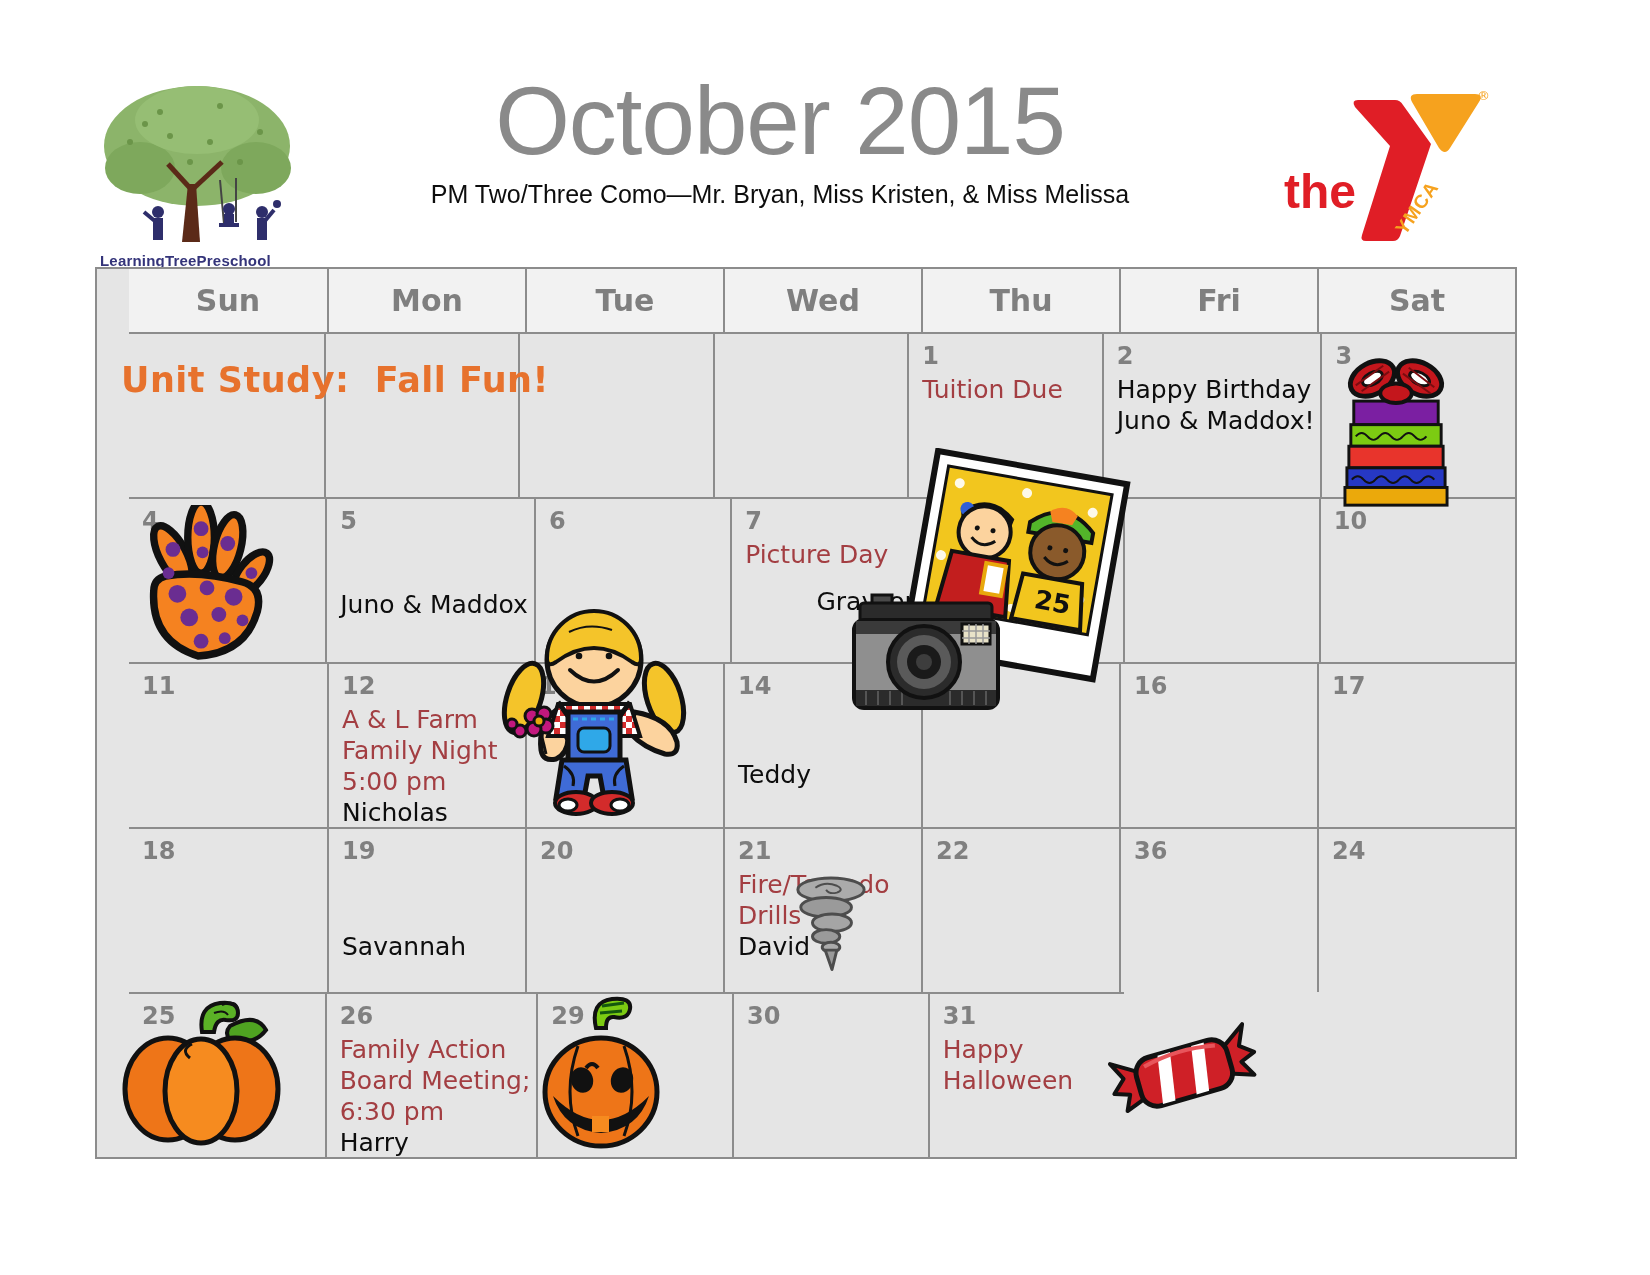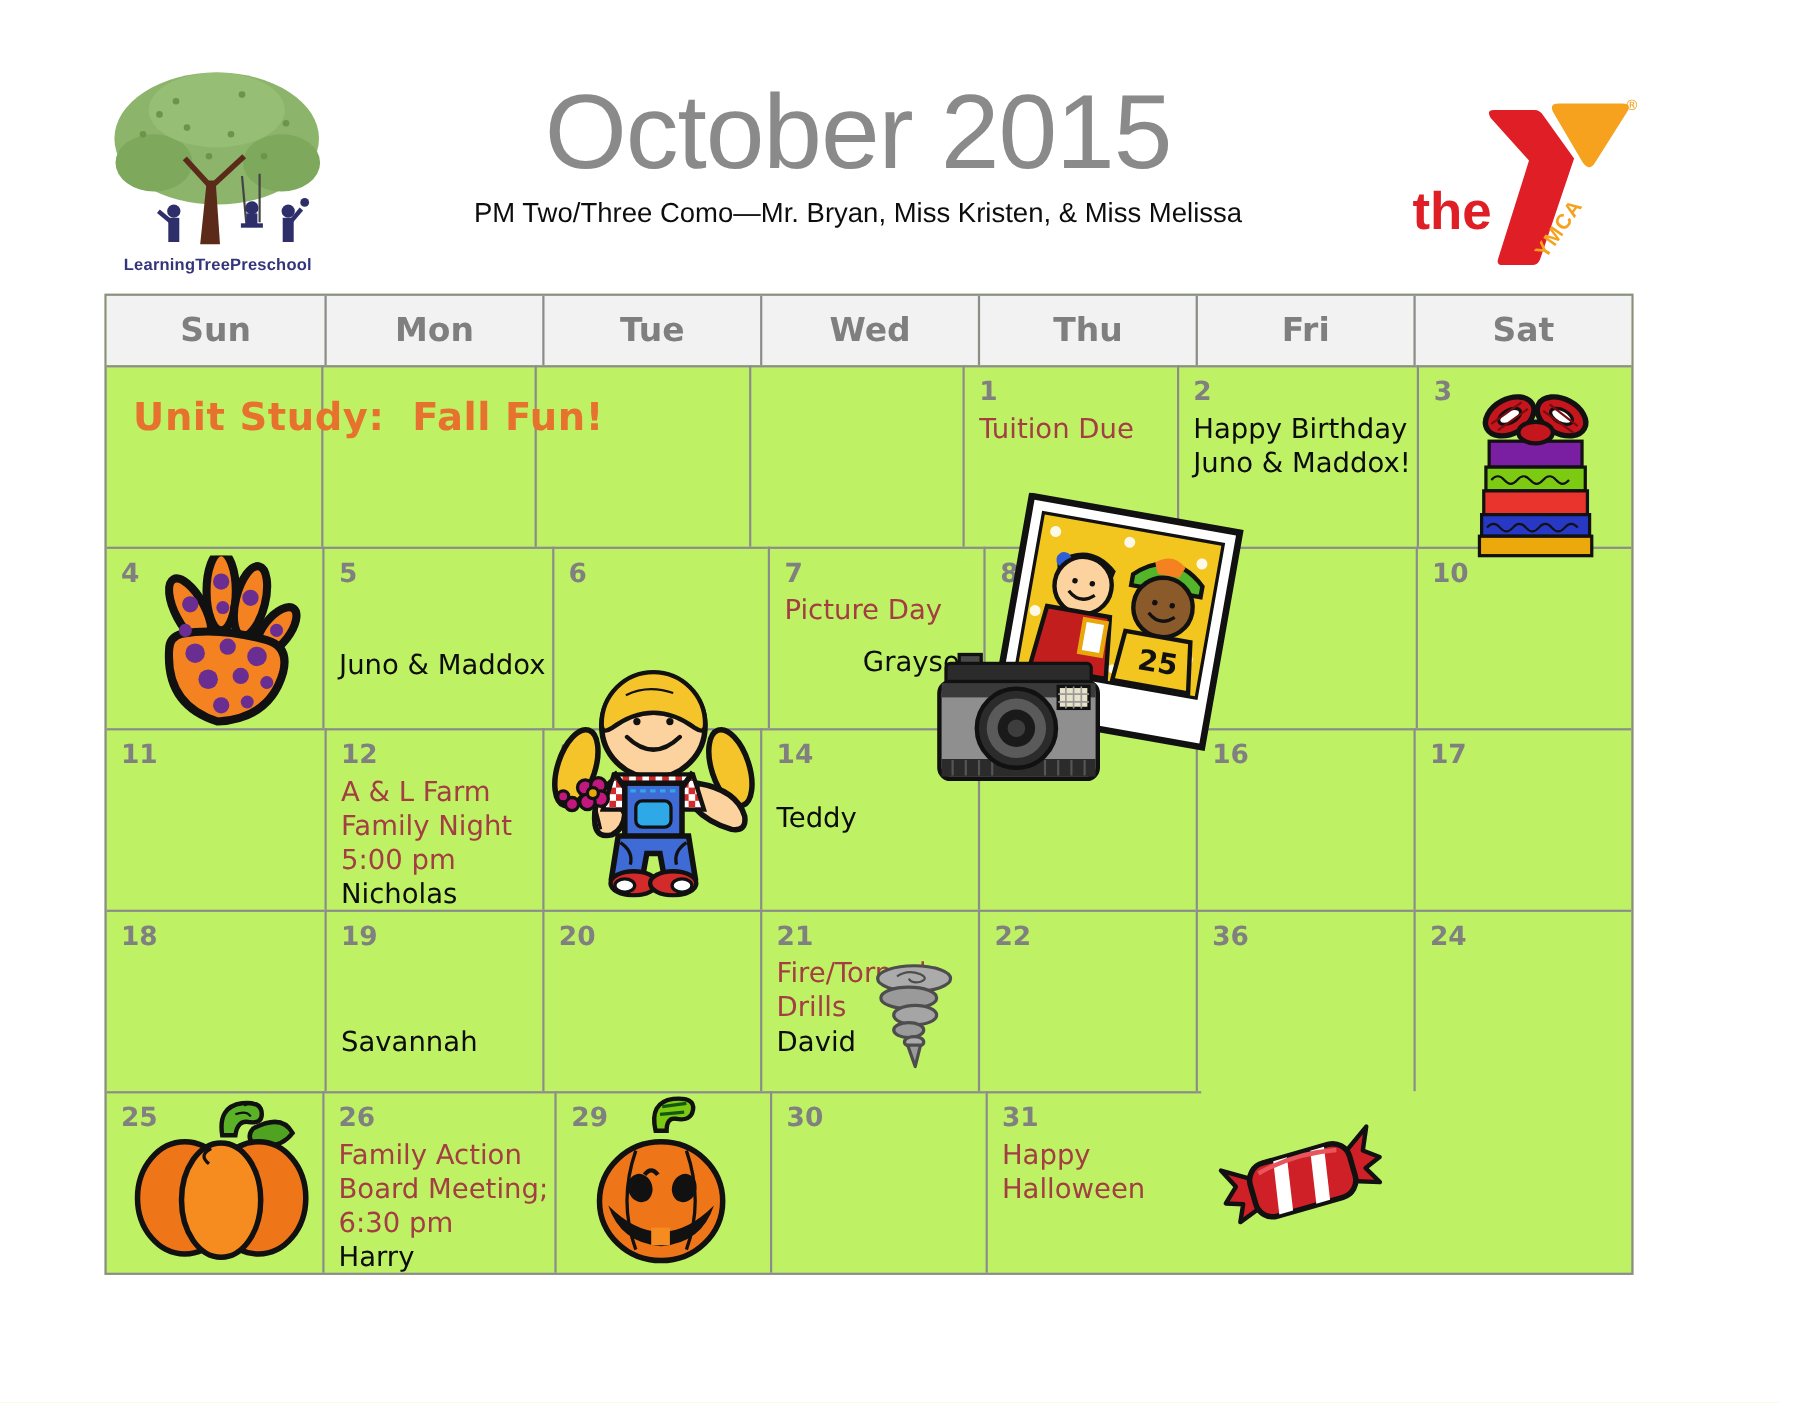--- a/index.html
+++ b/index.html
@@ -5,42 +5,42 @@
   html,body{margin:0;padding:0;background:#ffffff;}
   .page{position:relative;width:1650px;height:1275px;background:#fff;overflow:hidden;
         font-family:"DejaVu Sans","Liberation Sans",sans-serif;}
 
   
   .title-block{position:absolute;left:230px;top:72px;width:1100px;text-align:center;}
   .main-title{font-family:"Liberation Sans",sans-serif;font-size:96px;line-height:1.02;
               color:#8a8a8a;font-weight:400;letter-spacing:-1px;}
   .subtitle{font-family:"Liberation Sans",sans-serif;font-size:25px;color:#0d0d0d;margin-top:10px;}
 
-  .tree-logo{position:absolute;left:100px;top:52px;width:196px;text-align:center;}
+  .tree-logo{position:absolute;left:100px;top:72px;width:196px;text-align:left;}
   .tree-caption{font-family:"Liberation Sans",sans-serif;font-size:15px;font-weight:700;
                 color:#34347A;margin-top:-2px;letter-spacing:0.2px;}
   .ymca-logo{position:absolute;left:1278px;top:86px;width:212px;height:165px;}
 
   
-  .cal{position:absolute;left:95px;top:267px;width:1386px;border:2px solid #8c8c8c;background:#bef264;}
+  .cal{position:absolute;left:95px;top:267px;width:1386px;border:2px solid #8c8c8c;background:#e5e5e5;padding-left:32px;}
   .row{display:grid;grid-template-columns:repeat(7,1fr);}
   .hc{height:63px;background:#f2f2f2;border-left:2px solid #8c8c8c;
       display:flex;align-items:center;justify-content:center;
       font-size:30px;font-weight:700;color:#7f7f7f;}
   .row .hc:first-child{border-left:none;}
   .c{height:159px;border-left:2px solid #8c8c8c;border-top:2px solid #8c8c8c;
      padding:4px 6px 0 13px;box-sizing:content-box;position:relative;}
   .row .c:first-child{border-left:none;}
   .num{font-size:24px;font-weight:700;color:#808080;margin:4px 0 2px 0;min-height:30px;}
   .line{font-size:25px;line-height:31px;white-space:nowrap;}
   .red{color:#A33E42;}
   .black{color:#0d0d0d;}
   .push24{margin-top:16px;text-align:right;}
   .push52{margin-top:52px;}
-  .push54{margin-top:26px;}
+  .push54{margin-top:57px;}
   .push64{margin-top:64px;}
 
   .unit-study{position:absolute;left:121px;top:360px;font-size:35px;font-weight:700;
               color:#E7722D;white-space:pre;letter-spacing:0.5px;}
 
   
   .clip{position:absolute;pointer-events:none;}
   .clip-hand{left:133px;top:505px;width:148px;}
   .clip-girl{left:494px;top:596px;width:200px;}
   .clip-polaroid{left:893px;top:448px;width:242px;}

